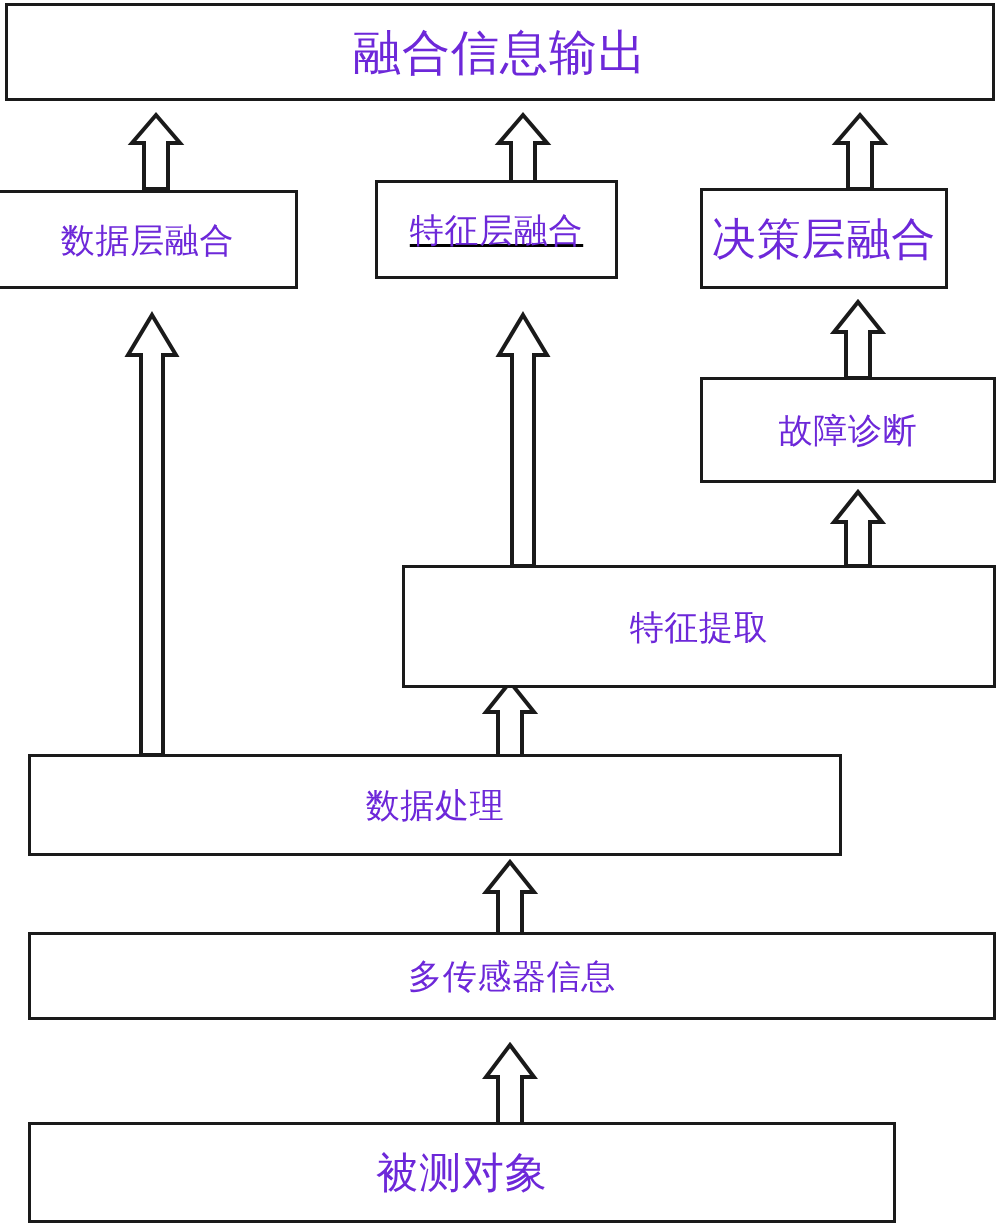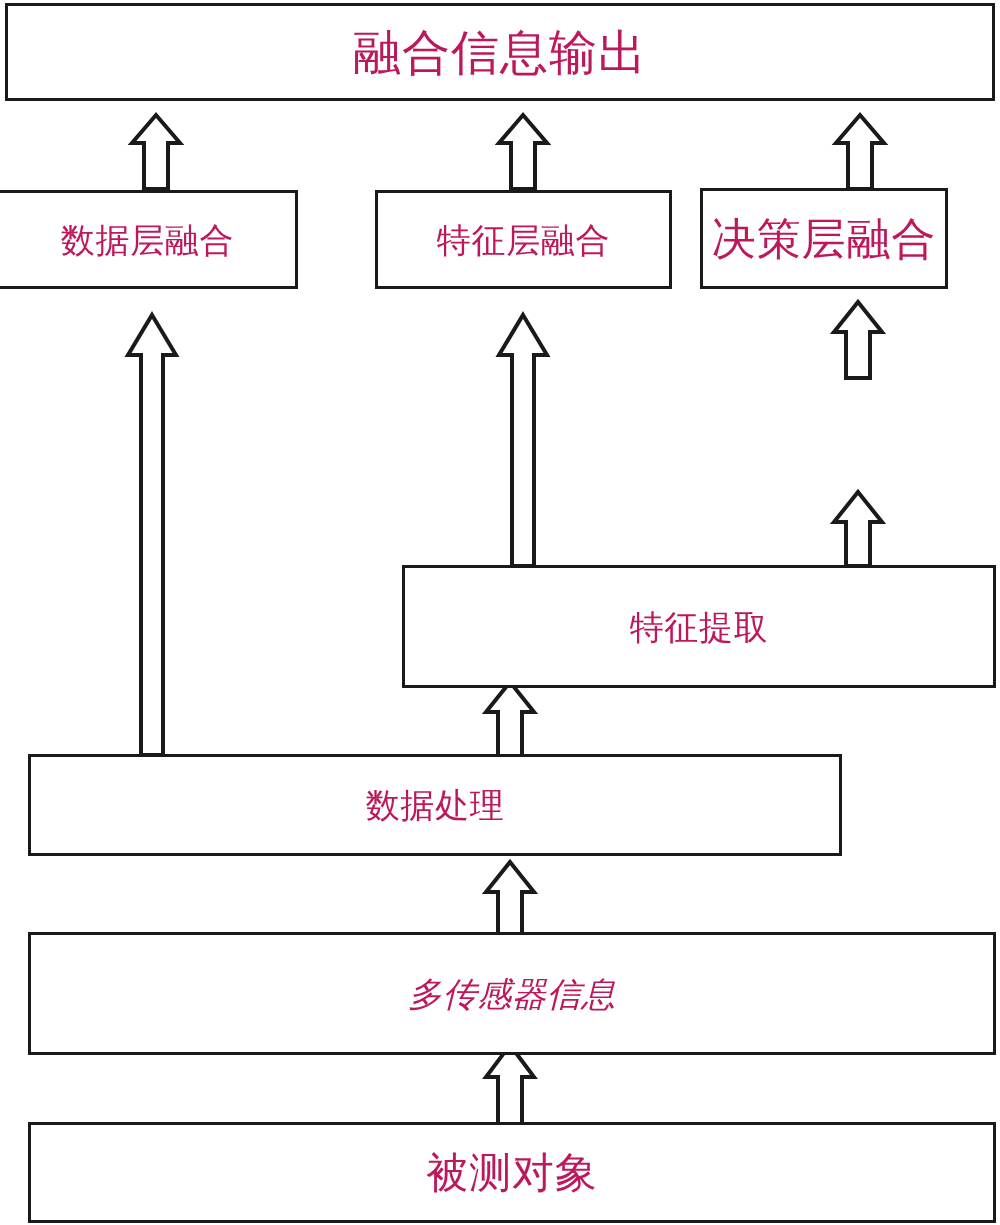--- a/index.html
+++ b/index.html
@@ -23,35 +23,35 @@
     box-sizing: border-box;
     background: #ffffff;
     border: 3px solid #1a1a1a;
     display: flex;
     align-items: center;
     justify-content: center;
     z-index: 2;
   }
   .node-label {
     font-family: "DejaVu Serif", "Liberation Serif", serif;
-    color: #be185d;
+    color: #6d28d9;
     white-space: nowrap;
     letter-spacing: 0.02em;
     line-height: 1;
   }
   
   .n-output      { left: 5px;   top: 3px;     width: 990px; height: 98px;  }
   .n-data-fusion { left: -3px;  top: 190px;   width: 301px; height: 99px;  }
-  .n-feat-fusion { left: 375px; top: 190px;   width: 297px; height: 99px;  }
+  .n-feat-fusion { left: 375px; top: 180px;   width: 243px; height: 99px; text-decoration: underline;  }
   .n-dec-fusion  { left: 700px; top: 188px;   width: 248px; height: 101px; }
   .n-fault-diag  { left: 700px; top: 377px;   width: 296px; height: 106px; }
   .n-feat-extract{ left: 402px; top: 565px;   width: 594px; height: 123px; }
   .n-data-proc   { left: 28px;  top: 754px;   width: 814px; height: 102px; }
-  .n-multisensor { left: 28px;  top: 932px;   width: 968px; height: 123px; font-style: italic; }
-  .n-object      { left: 28px;  top: 1122px;  width: 968px; height: 101px; }
+  .n-multisensor { left: 28px;  top: 932px;   width: 968px; height: 88px; }
+  .n-object      { left: 28px;  top: 1122px;  width: 868px; height: 101px; }
 
   .lbl-48 { font-size: 48px; }
   .lbl-46 { font-size: 34px; }
   .lbl-44 { font-size: 44px; }
   .lbl-42 { font-size: 42px; }
 
   .arrow {
     position: absolute;
     z-index: 1;
   }
@@ -71,20 +71,23 @@
   </div>
 
   <div class="node n-feat-fusion">
     <span class="node-label lbl-46">特征层融合</span>
   </div>
 
   <div class="node n-dec-fusion">
     <span class="node-label lbl-44">决策层融合</span>
   </div>
 
+  <div class="node n-fault-diag">
+    <span class="node-label lbl-46">故障诊断</span>
+  </div>
 
   <div class="node n-feat-extract">
     <span class="node-label lbl-46">特征提取</span>
   </div>
 
   <div class="node n-data-proc">
     <span class="node-label lbl-46">数据处理</span>
   </div>
 
   <div class="node n-multisensor">

